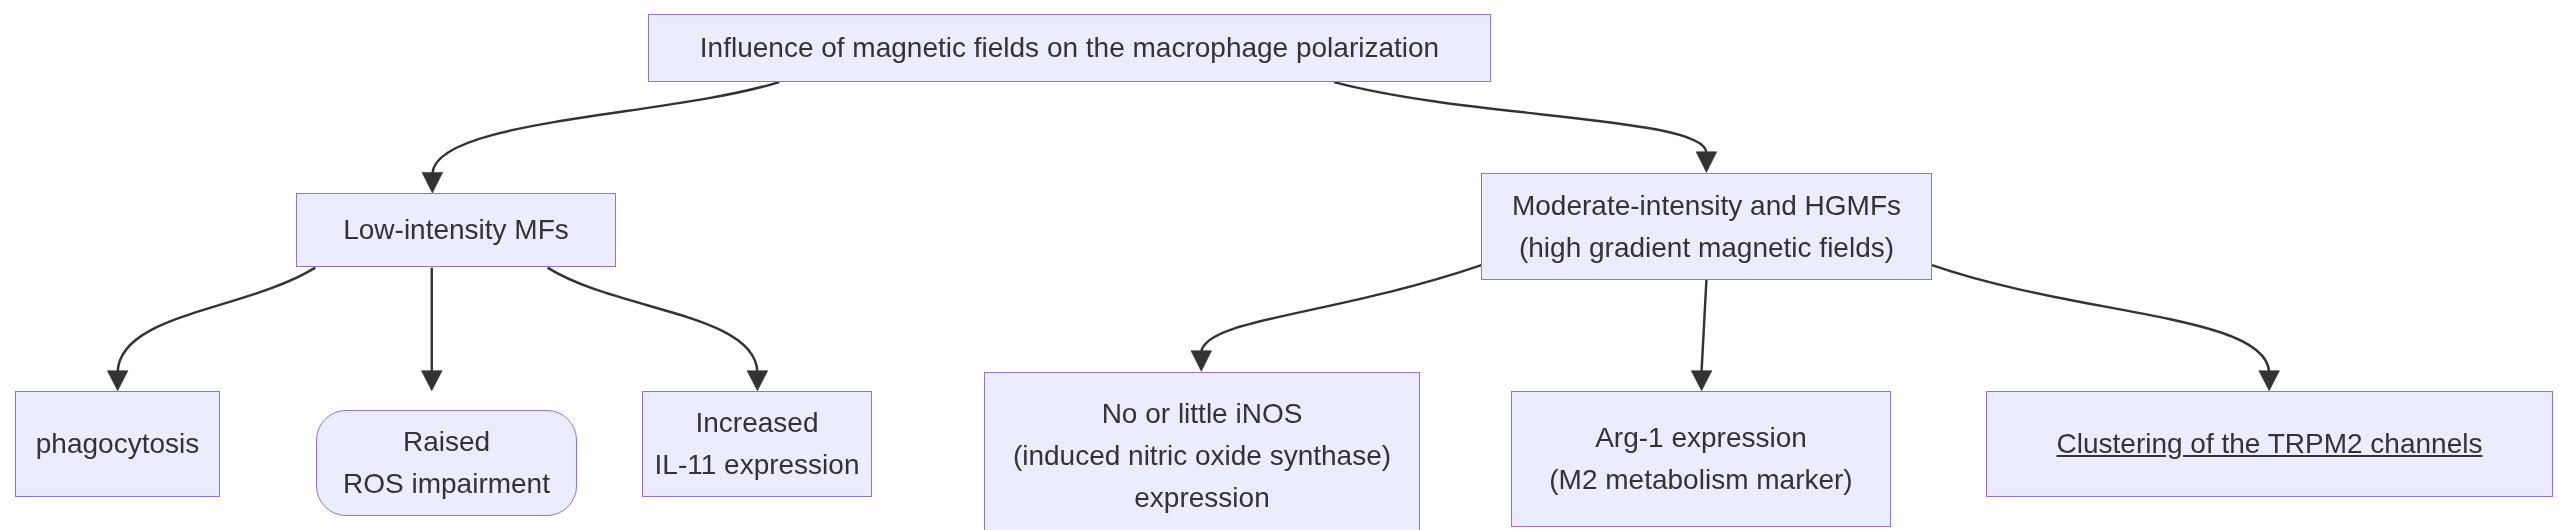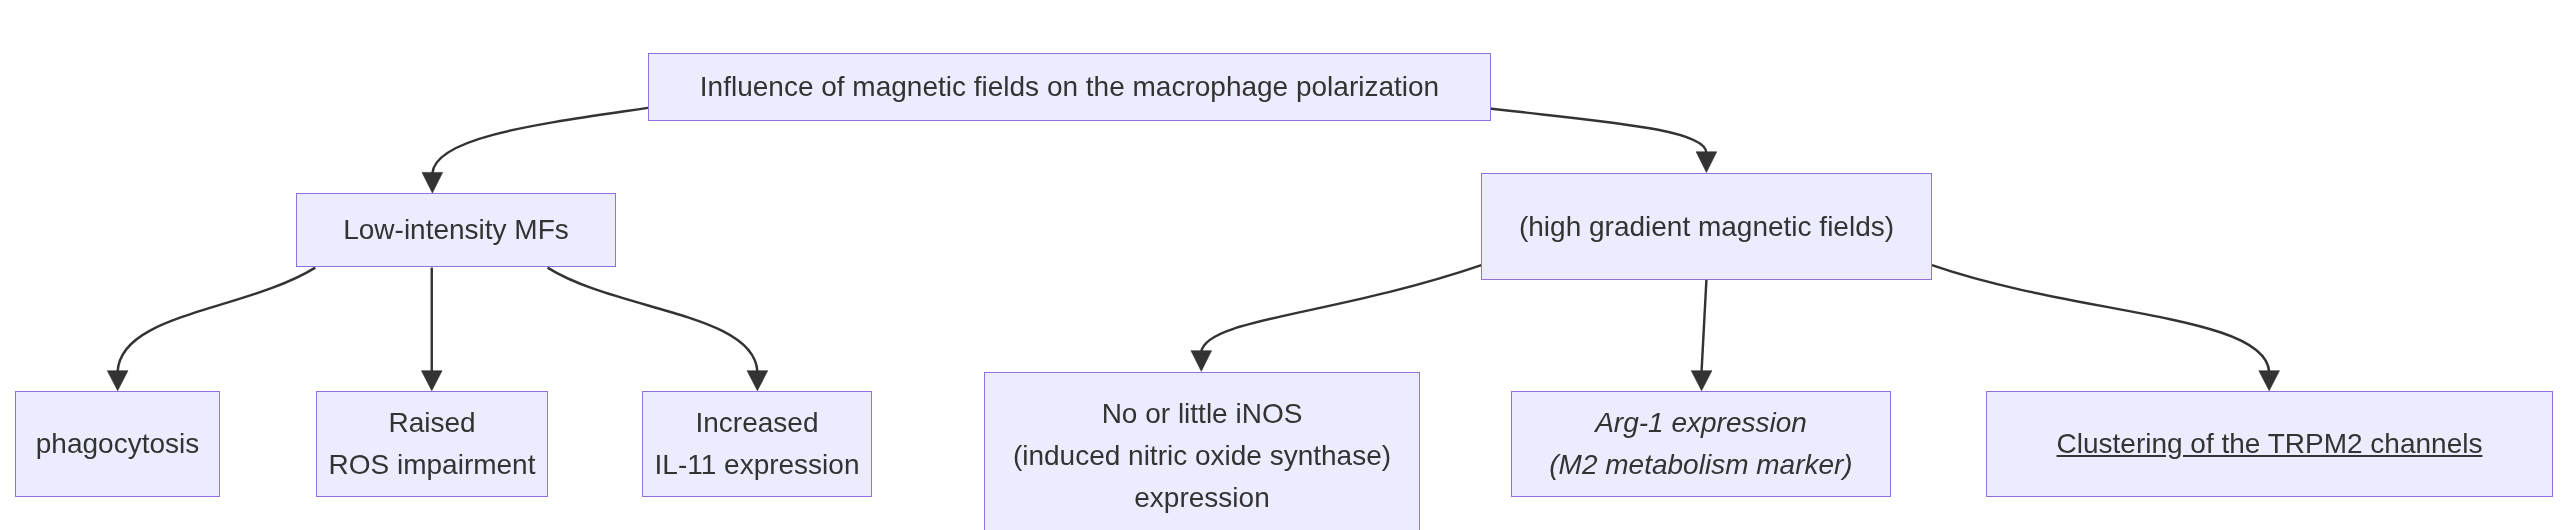--- a/index.html
+++ b/index.html
@@ -69,53 +69,54 @@
     <g class="edge">
       <path d="M 2814 461 L 2806 612"></path>
       <polygon points="2789,611 2823,611 2806,644"></polygon>
     </g>
     <g class="edge">
       <path d="M 3186 437 C 3425 520, 3737 518, 3742 613"></path>
       <polygon points="3725,611 3759,611 3742,644"></polygon>
     </g>
   </svg>
 
-  <div class="node" style="left:648px;top:14px;width:843px;height:68px;margin-top:39px;">
+  <div class="node" style="left:648px;top:14px;width:843px;height:68px;">
     <div class="line">Influence of magnetic fields on the macrophage polarization</div>
   </div>
 
   <div class="node" style="left:296px;top:193px;width:320px;height:74px;">
     <div class="line">Low-intensity MFs</div>
   </div>
 
   <div class="node" style="left:1481px;top:173px;width:451px;height:107px;">
+    <div class="line">Moderate-intensity and HGMFs</div>
     <div class="line">(high gradient magnetic fields)</div>
   </div>
 
   <div class="node" style="left:15px;top:391px;width:205px;height:106px;">
     <div class="line">phagocytosis</div>
   </div>
 
-  <div class="node" style="left:316px;top:391px;width:232px;height:106px;">
+  <div class="node" style="left:316px;top:410px;width:261px;height:106px;border-radius:30px;">
     <div class="line">Raised</div>
     <div class="line">ROS impairment</div>
   </div>
 
   <div class="node" style="left:642px;top:391px;width:230px;height:106px;justify-content:center;">
     <div class="line">Increased</div>
     <div class="line">IL-11 expression</div>
   </div>
 
   <div class="node" style="left:984px;top:372px;width:436px;height:168px;">
     <div class="line">No or little iNOS</div>
     <div class="line">(induced nitric oxide synthase)</div>
     <div class="line">expression</div>
   </div>
 
-  <div class="node" style="left:1511px;top:391px;width:380px;height:106px;font-style:italic;">
+  <div class="node" style="left:1511px;top:391px;width:380px;height:136px;">
     <div class="line">Arg-1 expression</div>
     <div class="line">(M2 metabolism marker)</div>
   </div>
 
   <div class="node" style="left:1986px;top:391px;width:567px;height:106px;text-decoration:underline;">
     <div class="line">Clustering of the TRPM2 channels</div>
   </div>
 
 </div>
 

